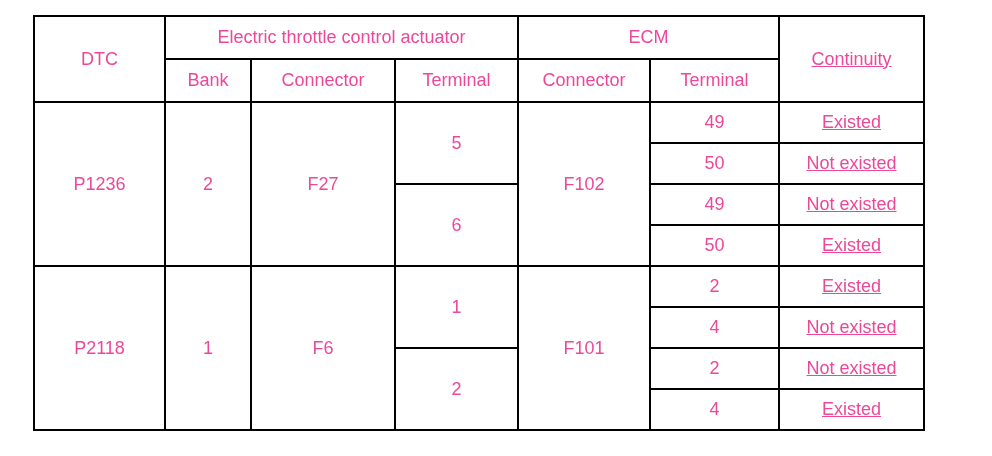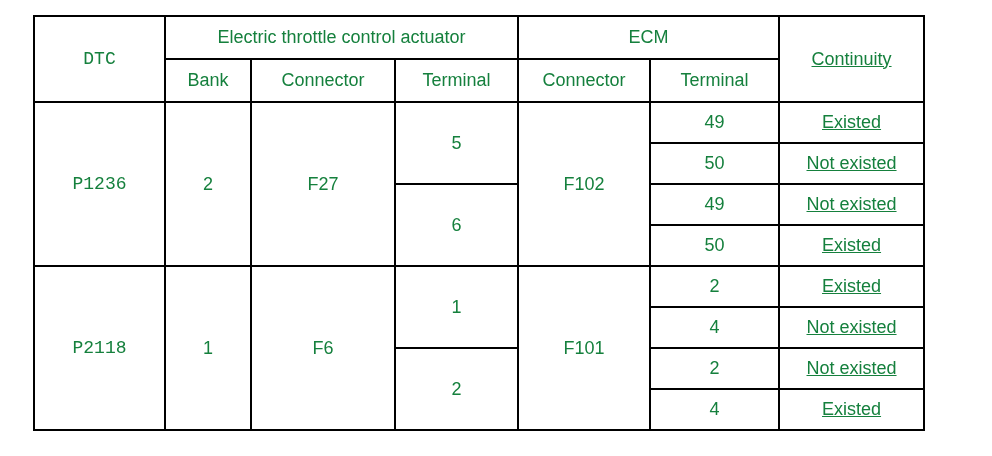--- a/index.html
+++ b/index.html
@@ -22,38 +22,38 @@
     border-collapse: collapse;
     table-layout: fixed;
     width: 890px;
   }
   .cont-table th,
   .cont-table td {
     border: 2px solid #000000;
     padding: 0;
     font-size: 18px;
     font-weight: normal;
-    color: #15803d;
+    color: #ec4899;
     text-align: center;
     vertical-align: middle;
     background: #ffffff;
     white-space: nowrap;
     overflow: hidden;
   }
   .cont-table thead tr { height: 43px; }
   .cont-table tbody tr { height: 41px; }
 
   
   .bt-thick { border-top: 5px solid #000000; }
   .bb-hdr   { border-bottom: 4px solid #000000; }
   .bb-block { border-bottom: 3px solid #000000; }
   .bb-end   { border-bottom: 6px solid #000000; }
 
   
-  .bl-none { border-left: none; font-family: Liberation Mono, monospace; }
+  .bl-none { border-left: none; }
   .br-none { border-right: none; text-decoration: underline; }
 </style>
 </head>
 <body>
 
 <div class="sheet">
   <table class="cont-table">
     <colgroup>
       <col style="width:131px">
       <col style="width:86px">

